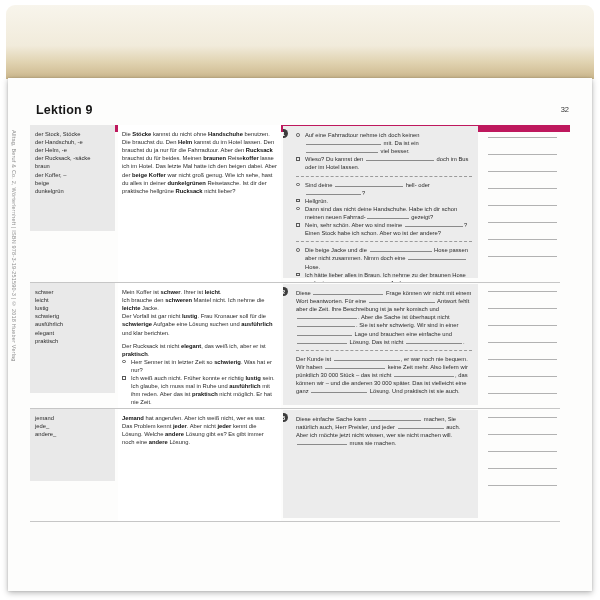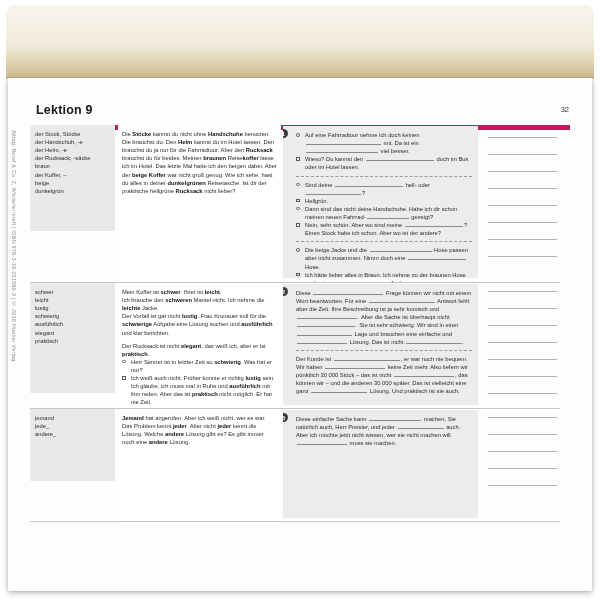--- a/index.html
+++ b/index.html
@@ -3,21 +3,21 @@
 <meta charset="utf-8">
 <style>
   *{margin:0;padding:0;box-sizing:border-box}
   html,body{width:600px;height:600px;background:#fff;font-family:"Liberation Sans",sans-serif;color:#2b2b2b;overflow:hidden}
   body{position:relative}
   .book-top{position:absolute;left:6px;top:5px;width:588px;height:74px;border-radius:9px 9px 0 0;
     background:linear-gradient(#f8f5ec 0%,#f1ebdb 55%,#e0d2b0 78%,#cbb68b 100%);}
   .page{position:absolute;left:8px;top:78px;width:584px;height:513px;background:#fdfdfc;
     box-shadow:0 2px 6px rgba(0,0,0,.28),0 0 2px rgba(0,0,0,.15);}
   .credit{position:absolute;left:3px;top:52px;writing-mode:vertical-rl;font-size:5.5px;color:#8f8f8f;letter-spacing:.2px;white-space:nowrap}
-  .header{position:absolute;left:28px;right:22px;top:22px;border-bottom:5px solid #be185d;padding-bottom:7px}
+  .header{position:absolute;left:28px;right:22px;top:22px;border-bottom:7px solid #be185d;padding-bottom:7px}
   .lesson{font-size:12.5px;font-weight:bold;color:#161616;letter-spacing:.2px}
   .pagenum{position:absolute;right:1px;top:5px;font-size:7.5px;color:#333}
   .vtable{position:absolute;left:22px;top:47px;width:530px;border-bottom:1px solid #c6c6c6}
   .row{display:flex;position:relative;border-top:1px solid #c6c6c6}
   .row:first-child{border-top:none}
   .r1{height:157px}.r2{height:126px}.r3{height:113px}
   .cell{overflow:hidden;font-size:5.8px;line-height:1.4}
   .cell.words{width:85px;margin-right:3px}
   .cell.example{width:163px;margin-right:2px;background:#fff;padding:5px 4px 0 4px}
   .cell.exercise{width:195px;margin-right:10px;position:relative}

